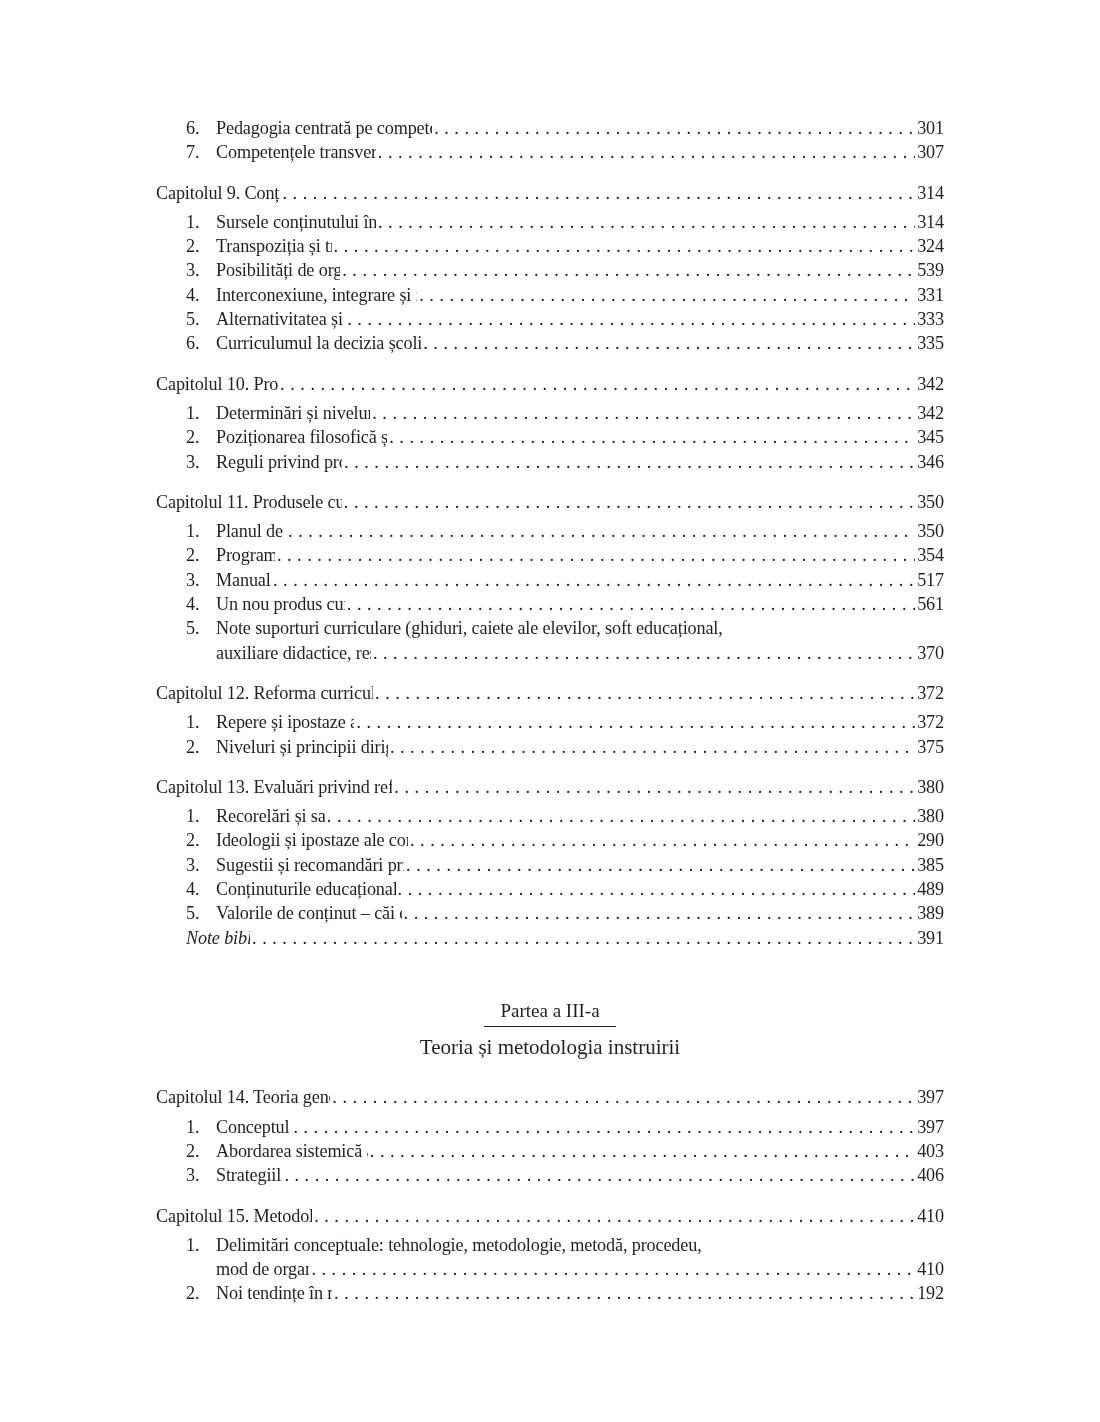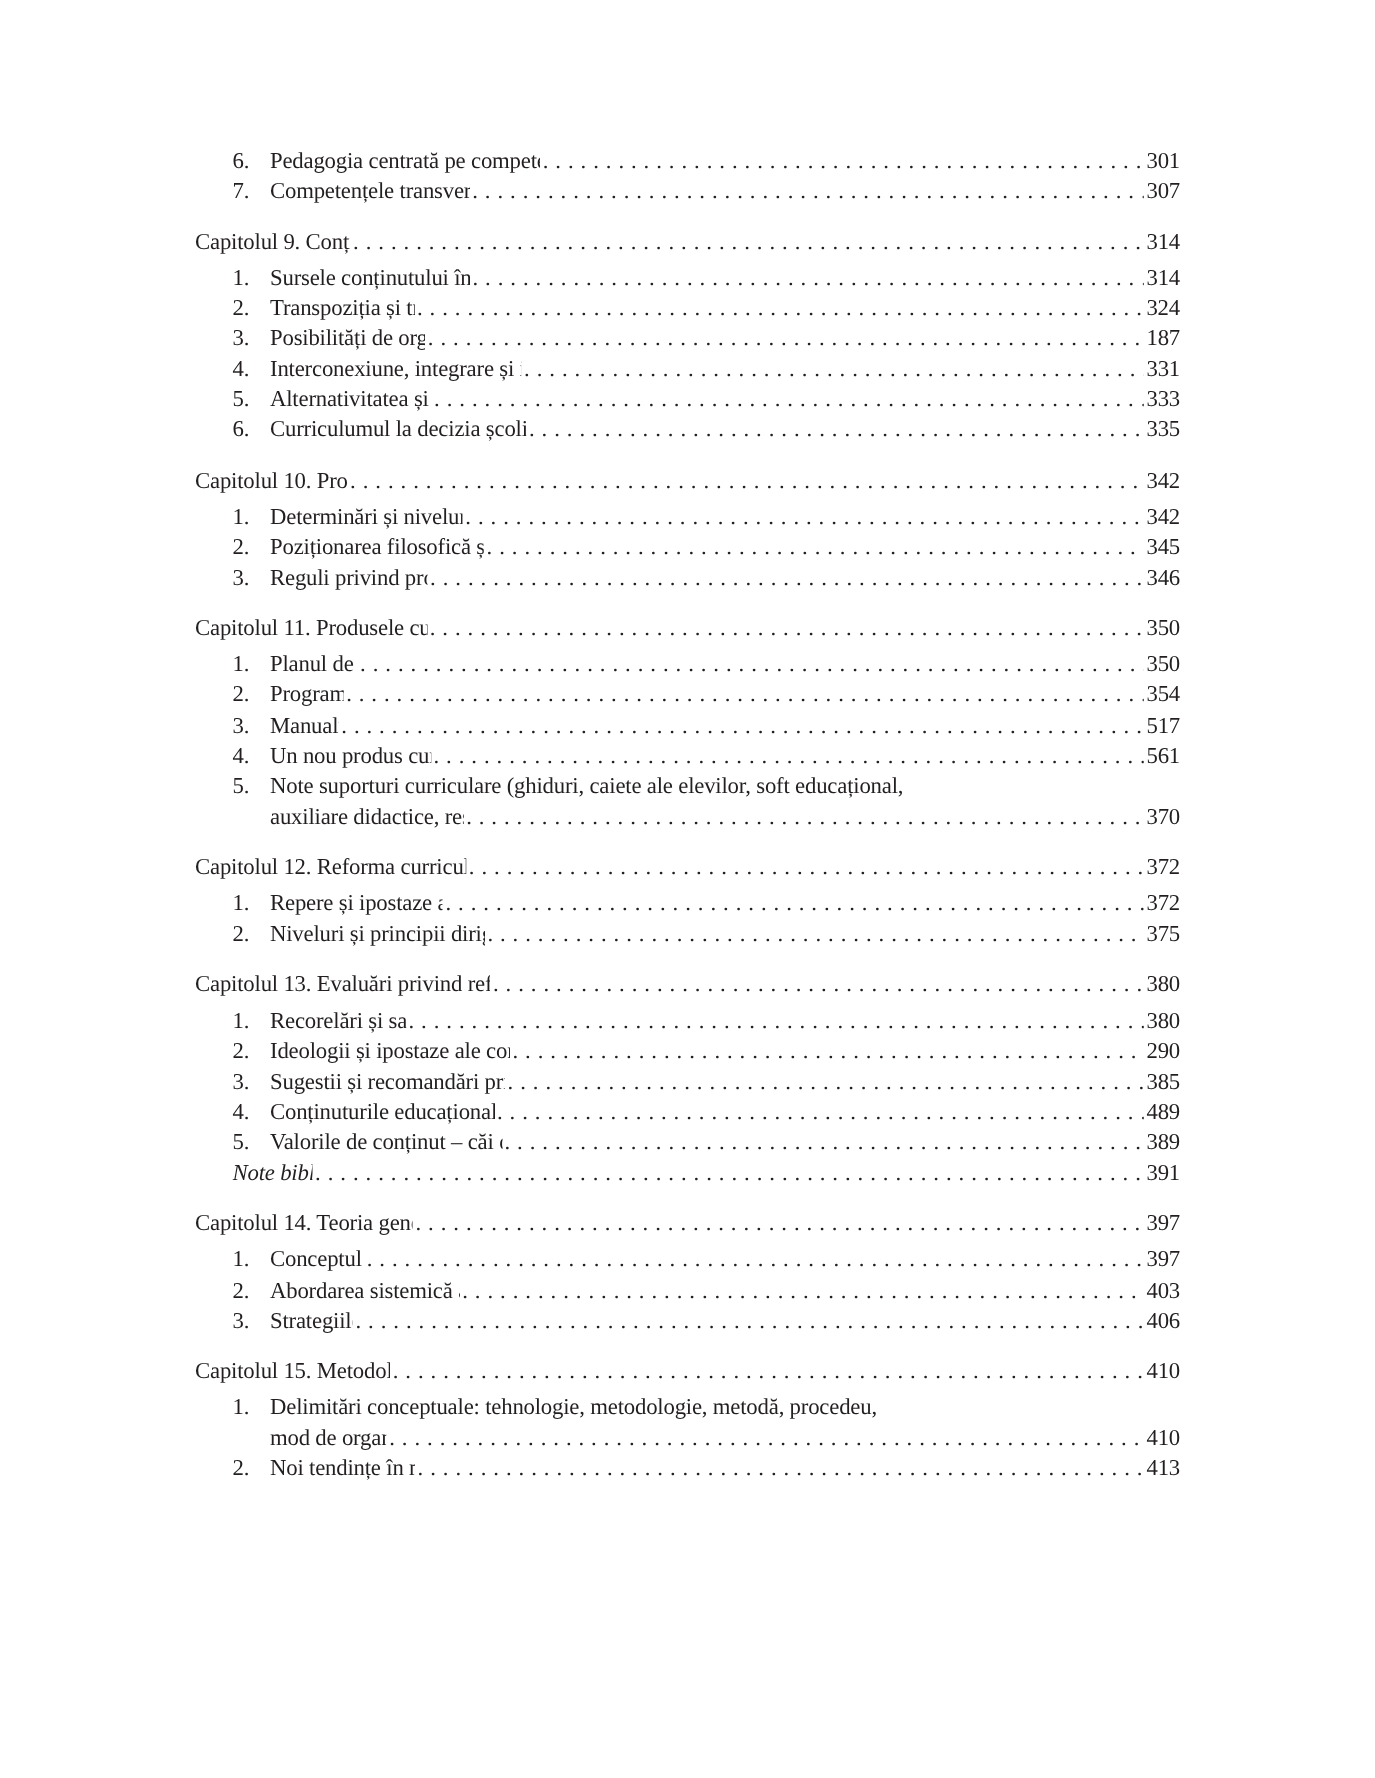--- a/index.html
+++ b/index.html
@@ -58,21 +58,21 @@
     <div class="row sub">
         <span class="num">2.</span>
         <span class="title">Transpoziția și transcodarea didactică</span>
         <span class="leader"></span>
         <span class="page-num">324</span>
       </div>
     <div class="row sub">
         <span class="num">3.</span>
         <span class="title">Posibilități de organizare a conținuturilor</span>
         <span class="leader"></span>
-        <span class="page-num">187</span>
+        <span class="page-num">539</span>
       </div>
     <div class="row sub">
         <span class="num">4.</span>
         <span class="title">Interconexiune, integrare și interdisciplinaritate în structurarea conținuturilor</span>
         <span class="leader"></span>
         <span class="page-num">331</span>
       </div>
     <div class="row sub">
         <span class="num">5.</span>
         <span class="title">Alternativitatea și flexibilizarea curriculară</span>
@@ -210,20 +210,25 @@
         <span class="leader"></span>
         <span class="page-num">389</span>
       </div>
     <div class="row sub">
         <span class="title italic">Note bibliografice</span>
         <span class="leader"></span>
         <span class="page-num">391</span>
       </div>
   </div>
 
+  <div class="part">
+    <span class="part-label">Partea a III-a</span>
+    <div class="rule"></div>
+    <span class="part-title">Teoria și metodologia instruirii</span>
+  </div>
 
   <div class="chapter">
     <div class="row head">
       <span class="title">Capitolul 14. Teoria generală a procesului de învățământ</span>
       <span class="leader"></span>
       <span class="page-num">397</span>
     </div>
     <div class="row sub">
         <span class="num">1.</span>
         <span class="title">Conceptul de didactică</span>
@@ -256,17 +261,17 @@
       </div>
     <div class="row cont">
         <span class="title">mod de organizare a învățării</span>
         <span class="leader"></span>
         <span class="page-num">410</span>
       </div>
     <div class="row sub">
         <span class="num">2.</span>
         <span class="title">Noi tendințe în metodologia didactică</span>
         <span class="leader"></span>
-        <span class="page-num">413</span>
+        <span class="page-num">192</span>
       </div>
   </div>
 
 </div>
 
 </body></html>

